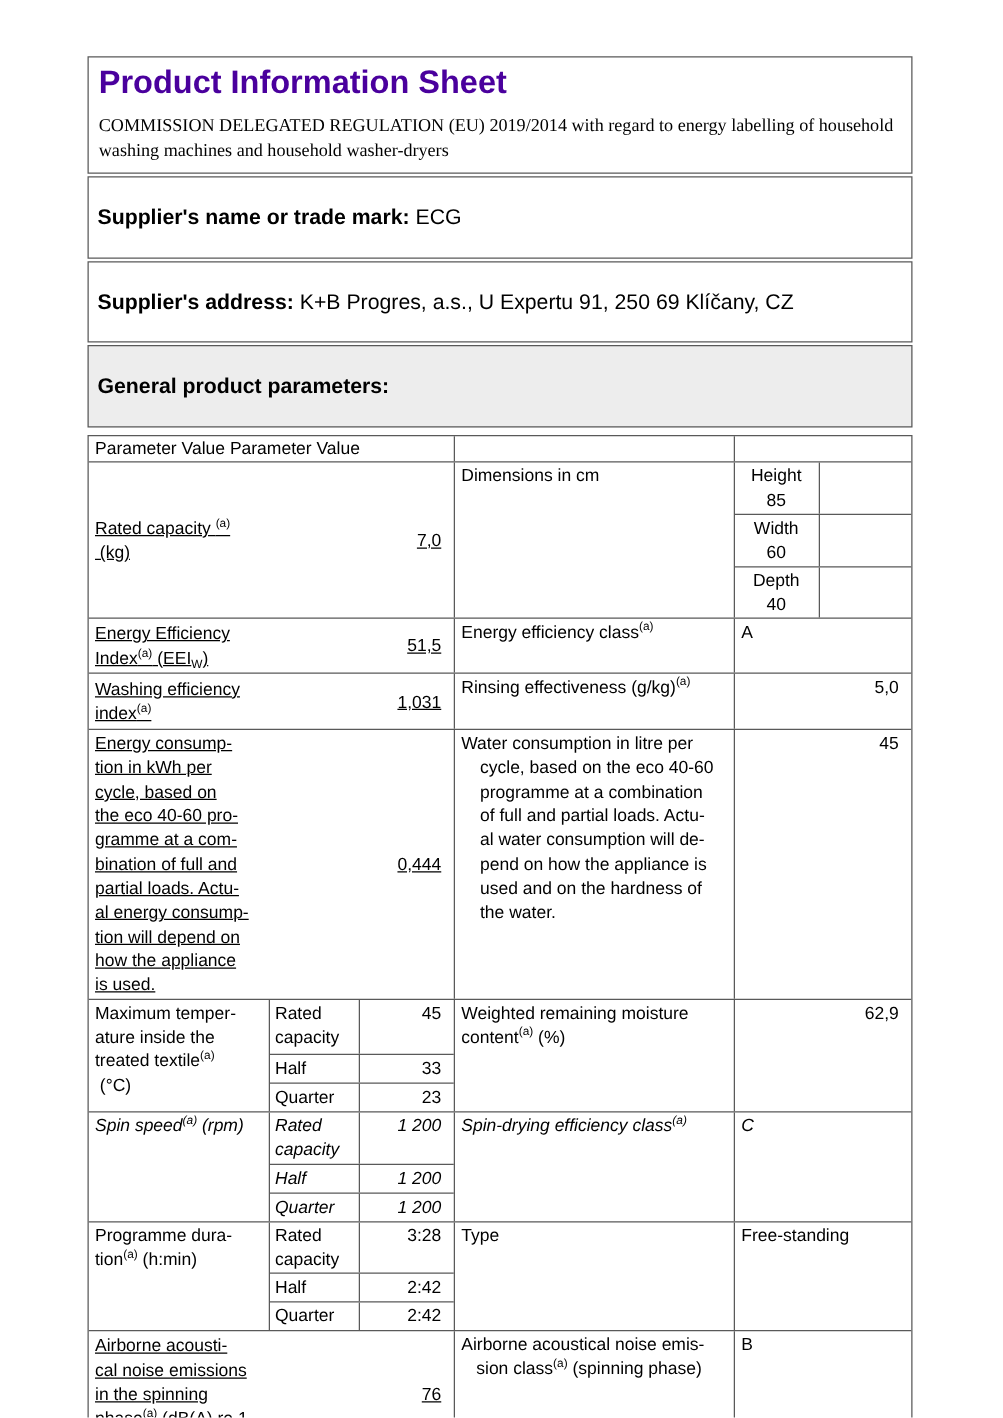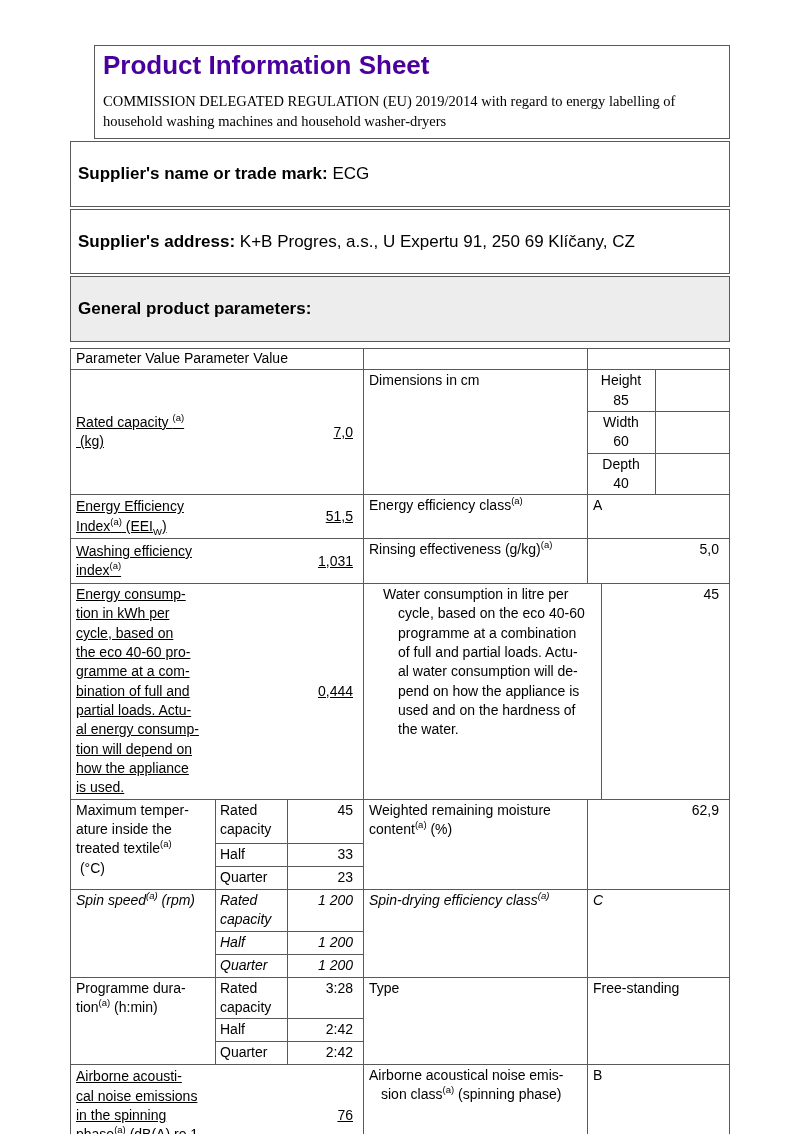--- a/index.html
+++ b/index.html
@@ -8,21 +8,21 @@
     position: relative;
     width: 802px; height: 1134px;
     background: #ffffff;
     font-family: "Liberation Sans", sans-serif;
     font-size: 14px; color: #000;
   }
   .doc { position: absolute; left: 70px; top: 45px; width: 660px; }
 
   .box { border: 1px solid var(--c-border, #595959); background:#fff; }
 
-  .title-box { padding: 5px 8px 7px 8px; margin-left: 24px; }
+  .title-box { padding: 5px 8px 7px 8px; }
   .doc-title {
     font-size: 26px; font-weight: bold; line-height: 1.15;
     color: var(--c-title, #4a009d); margin: 0 0 10px 0;
   }
   .reg { font-size: 14.5px; line-height: 1.38; font-family: Liberation Serif, serif; }
 
   .info-row { margin-top: 2px; padding: 20px 7px; font-size: 17px; line-height: 1.4; min-height: 27px; }
   .info-label { font-weight: bold; }
   .section-row { background: var(--c-section_bg, #ededed); font-weight: bold; }
 
@@ -39,21 +39,21 @@
 
   .c1a { width: 145px; border-right: 1px solid var(--c-border,#595959); padding: 1px 4px 1px 5px; white-space: pre-line; line-height: 1.38; }
   .subtab { width: 148px; border-right: 1px solid var(--c-border,#595959); display: flex; flex-direction: column; }
   .sub-row { display: flex; border-bottom: 1px solid var(--c-border,#595959); min-height: 22px; }
   .sub-row:last-child { border-bottom: none; }
   .sub-row.grow { flex: 1; }
   .sub-label { width: 72px; border-right: 1px solid var(--c-border,#595959); padding: 1px 4px; line-height: 1.38; }
   .sub-val { flex: 1; text-align: right; padding: 1px 10px 1px 2px; line-height: 1.38; white-space: nowrap; }
 
   .cmid { width: 224px; border-right: 1px solid var(--c-border,#595959); padding: 1px 4px 1px 5px; white-space: pre-line; line-height: 1.38; }
-  .cmid.hang  { padding-left: 20px; text-indent: -15px; margin-left: 14px; }
+  .cmid.hang  { padding-left: 20px; text-indent: -15px; }
   .cmid.hang2 { padding-left: 17px; text-indent: -12px; }
 
   .clast { flex: 1; padding: 1px 8px 1px 5px; line-height: 1.38; }
   .clast.num { text-align: right; padding-right: 10px; white-space: nowrap; }
 
   .dims { padding: 0; display: flex; flex-direction: column; }
   .dim-row { display: flex; flex: 1; border-bottom: 1px solid var(--c-border,#595959); }
   .dim-row:last-child { border-bottom: none; }
   .dim-main { width: 68px; border-right: 1px solid var(--c-border,#595959); display: flex; justify-content: space-between; align-items: center; padding: 1px 6px 1px 5px; flex-direction: column; }
   .dim-empty { flex: 1; }

